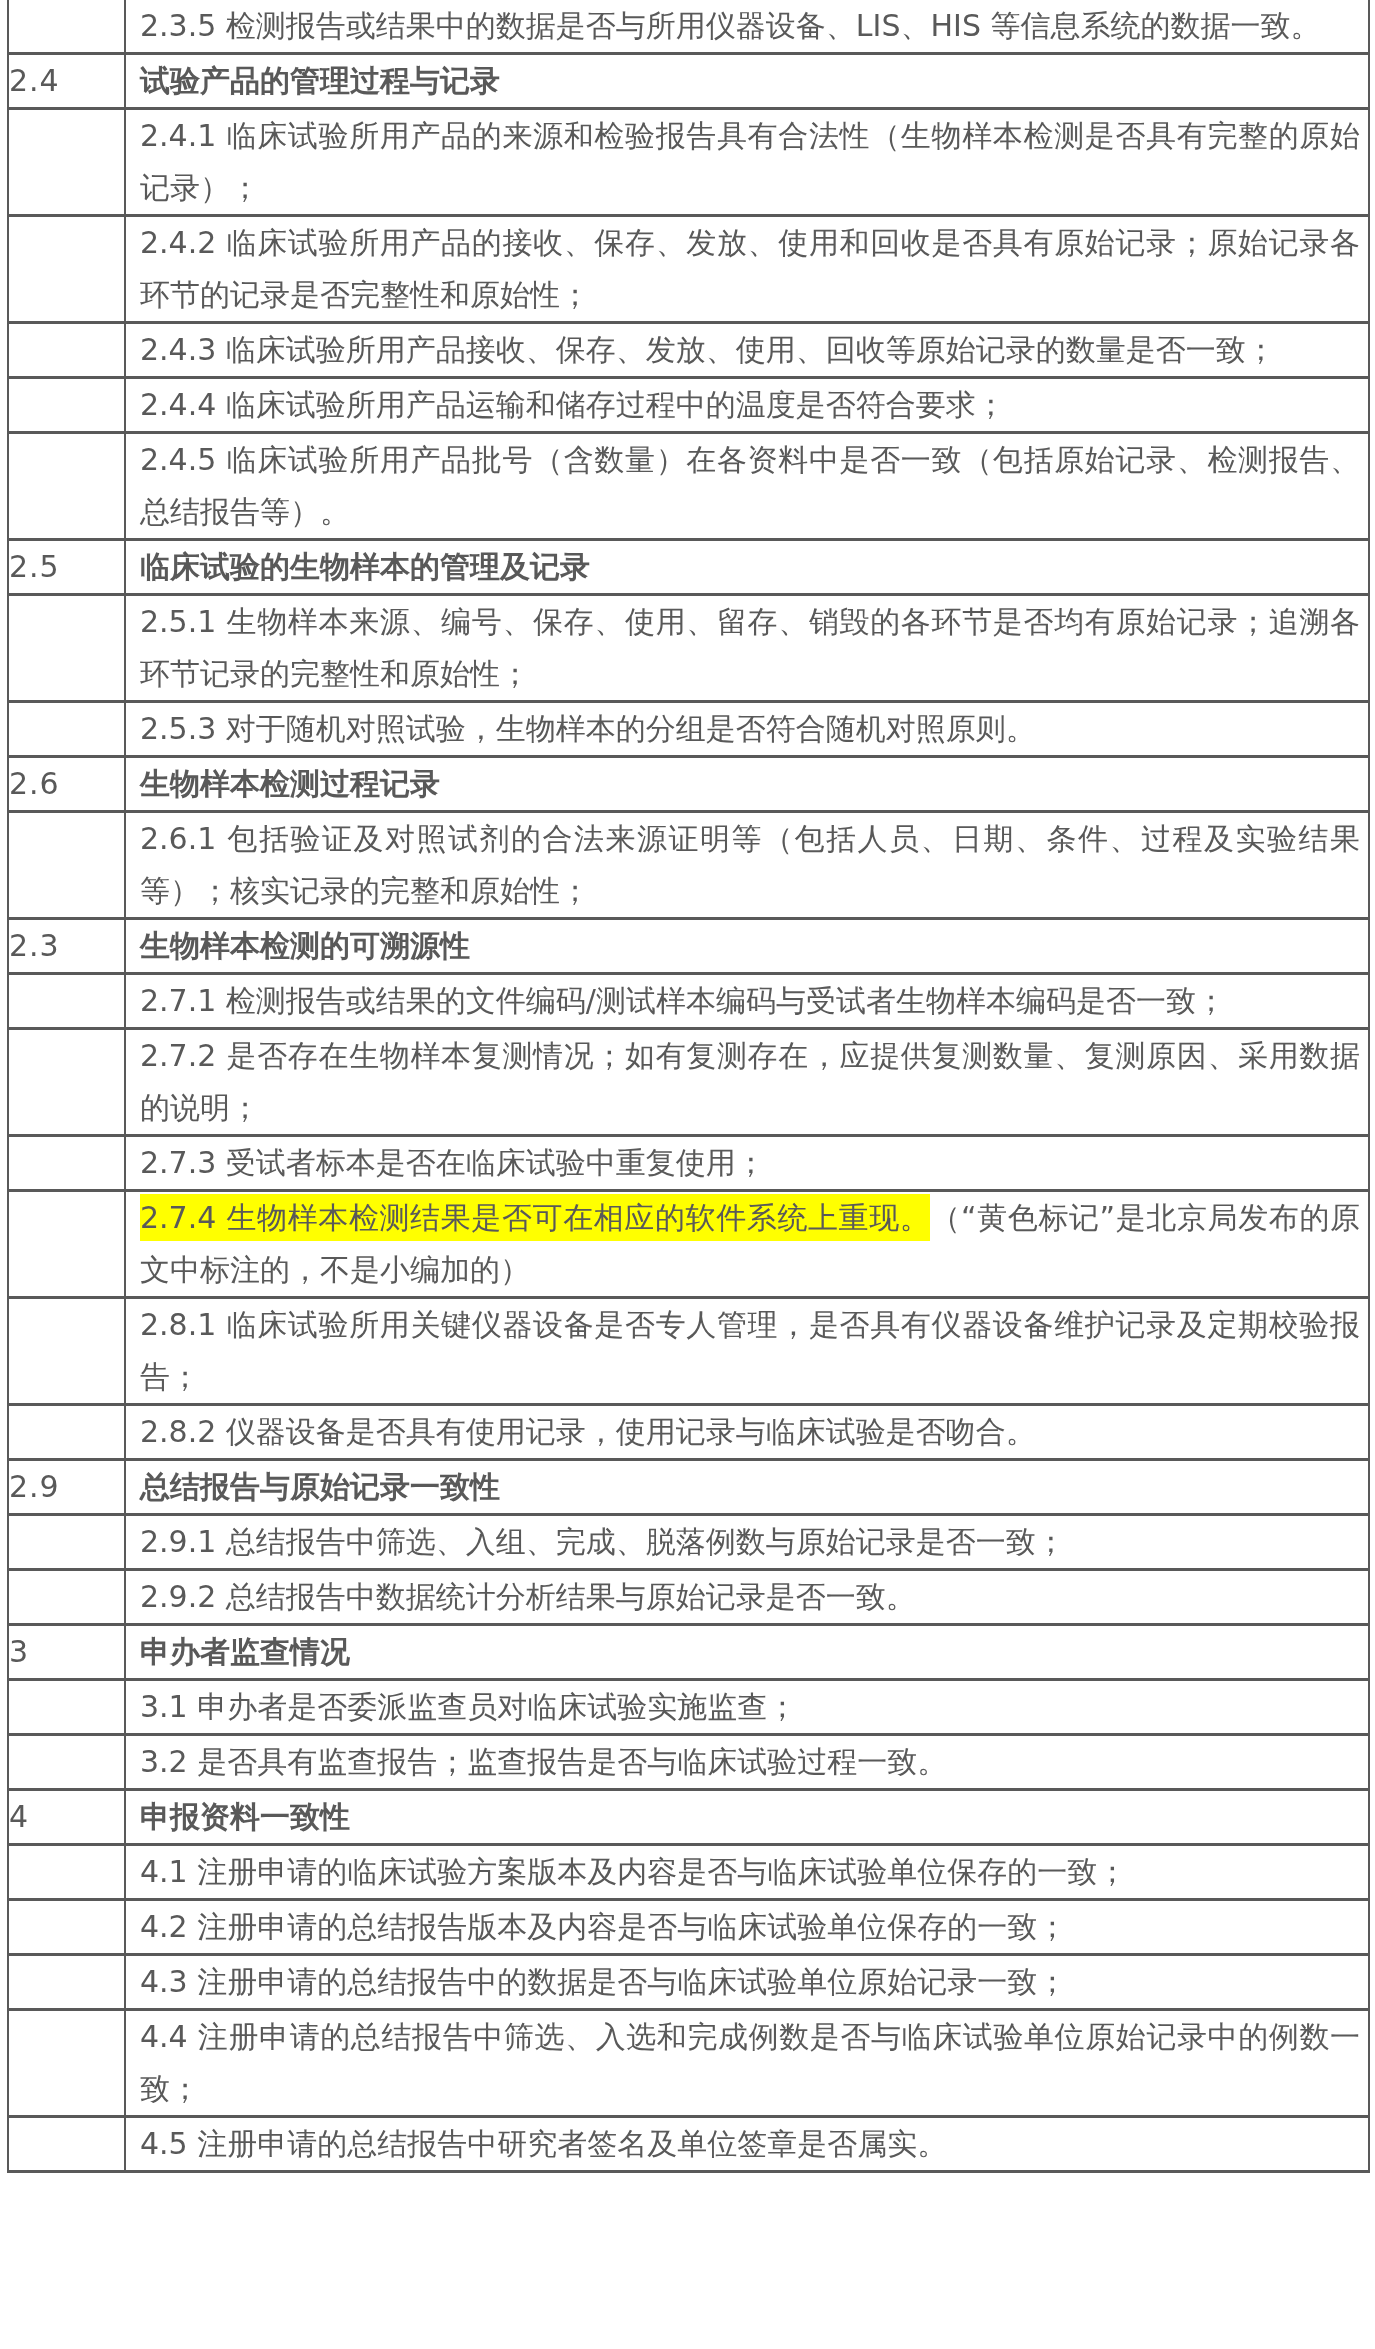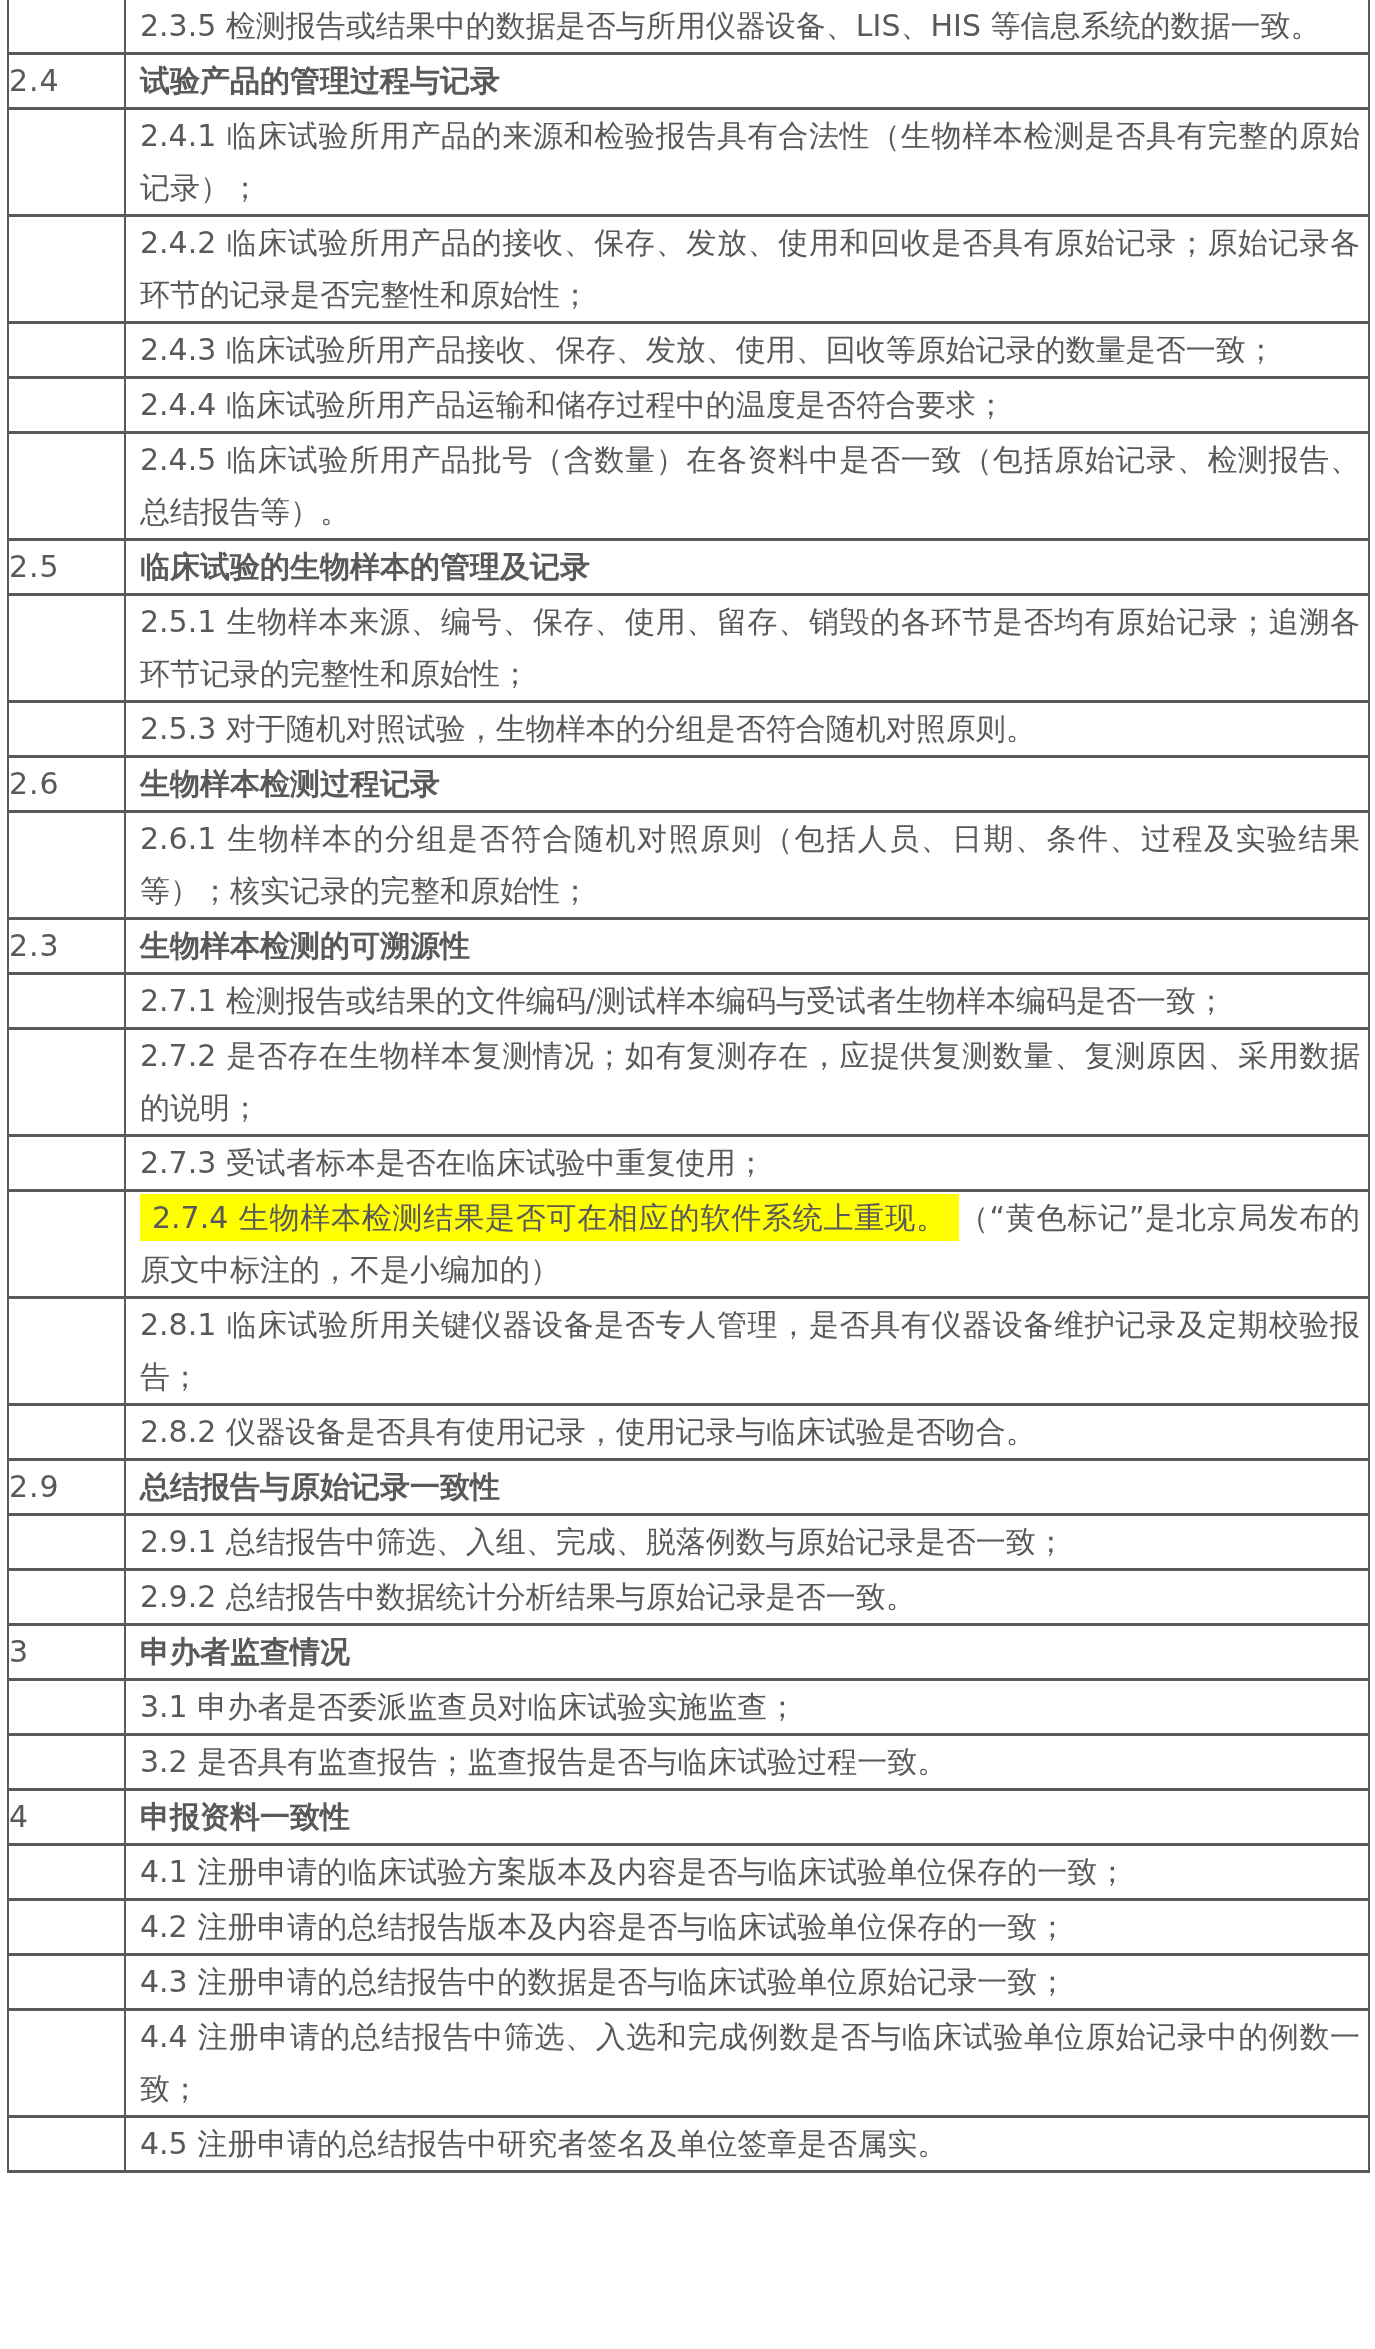--- a/index.html
+++ b/index.html
@@ -40,21 +40,21 @@
   }
   td.text {
     padding: 0 8px 0 14px;
     text-align: justify;
     text-justify: inter-ideograph;
     margin-left: 20px;
   }
   tr.section td.text { font-weight: bold; }
   span.hl {
     background: var(--highlight-color, #ffff00);
-    padding: 6px 12px;
+    padding: 6px 0;
   }
 </style>
 </head>
 <body style="background: rgb(255, 255, 255);">
 
 <table class="checklist">
   <colgroup>
     <col class="c-num">
     <col class="c-text">
   </colgroup>
@@ -98,21 +98,21 @@
       <tr>
         <td class="num"></td>
         <td class="text">2.5.3 对于随机对照试验，生物样本的分组是否符合随机对照原则。</td>
       </tr>
       <tr class="section">
         <td class="num">2.6</td>
         <td class="text">生物样本检测过程记录</td>
       </tr>
       <tr>
         <td class="num"></td>
-        <td class="text">2.6.1 生物样本的分组是否符合随机对照原则（包括人员、日期、条件、过程及实验结果等）；核实记录的完整和原始性；</td>
+        <td class="text">2.6.1 包括验证及对照试剂的合法来源证明等（包括人员、日期、条件、过程及实验结果等）；核实记录的完整和原始性；</td>
       </tr>
       <tr class="section">
         <td class="num">2.3</td>
         <td class="text">生物样本检测的可溯源性</td>
       </tr>
       <tr>
         <td class="num"></td>
         <td class="text">2.7.1 检测报告或结果的文件编码/测试样本编码与受试者生物样本编码是否一致；</td>
       </tr>
       <tr>

